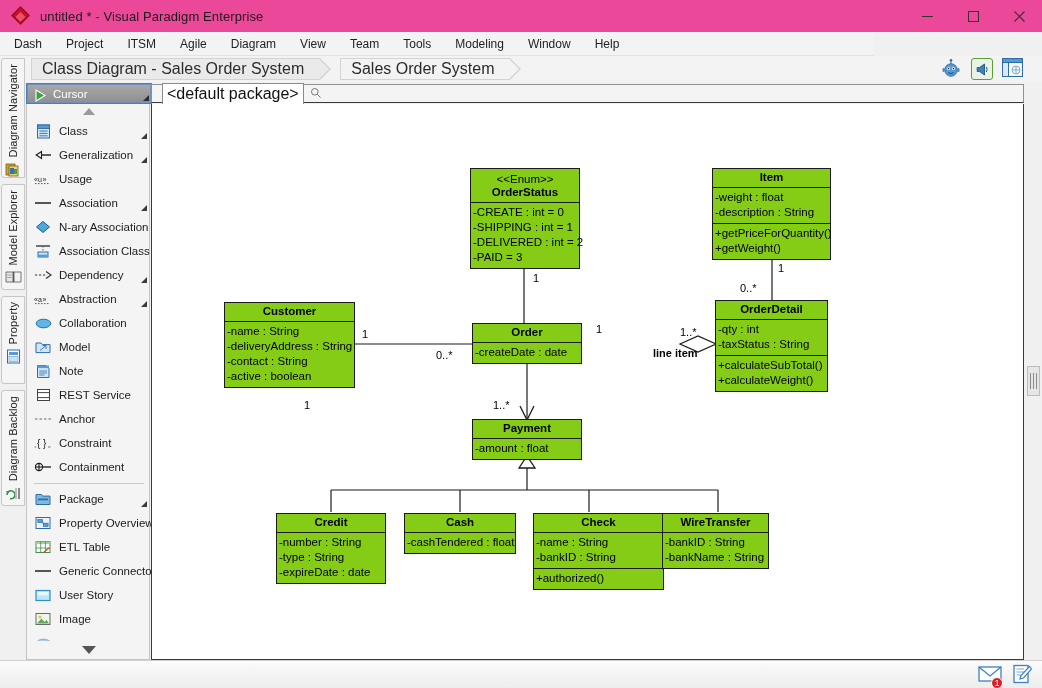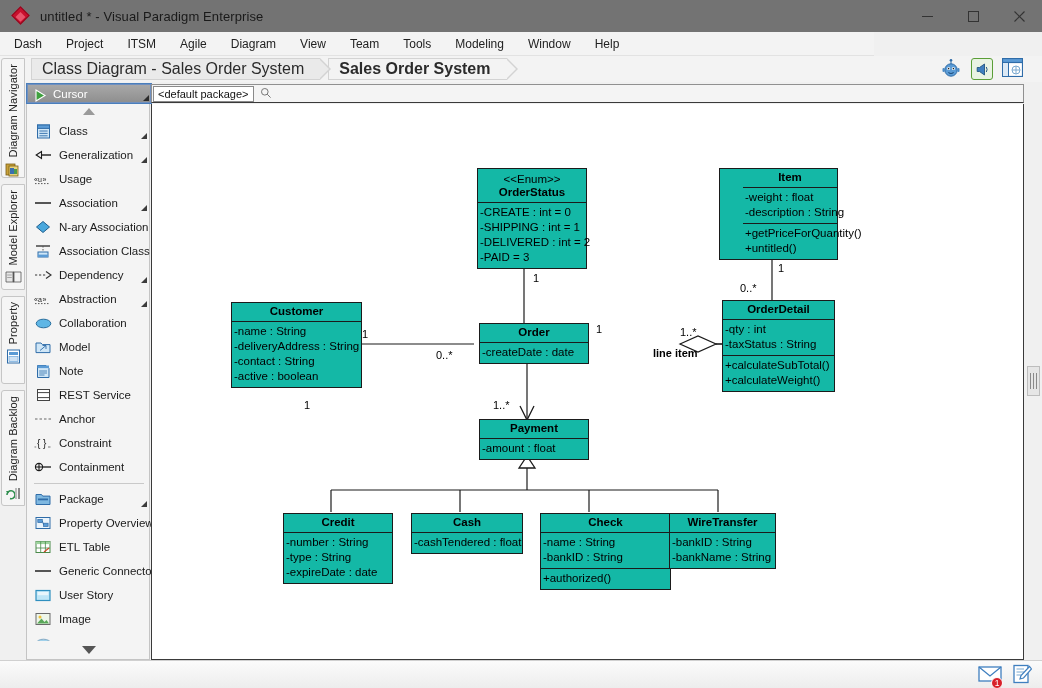--- a/index.html
+++ b/index.html
@@ -12,21 +12,21 @@
   }
   #app {
     position: relative;
     width: 1042px; height: 688px;
     background: #f0f0f0;
   }
 
   
   .titlebar {
     position: absolute; left: 0; top: 0; width: 1042px; height: 32px;
-    background: #737373;
+    background: #ec4899;
     display: flex; align-items: center;
   }
   .app-logo {
     width: 17px; height: 17px; margin-left: 13px; margin-right: 10px;
     position: relative;
   }
   .app-logo .diamond {
     position: absolute; left: 1px; top: 1px; width: 13px; height: 13px;
     background: #c8102e; transform: rotate(45deg);
     border: 1px solid #8d0a1f;
@@ -82,21 +82,21 @@
     z-index: 1;
   }
   .crumb::before {
     content: ""; position: absolute; right: -9px; top: 0;
     width: 0; height: 0;
     border-top: 10px solid transparent;
     border-bottom: 10px solid transparent;
     border-left: 10px solid #eaeaea;
     z-index: 2;
   }
-  .crumb.second { margin-left: 8px; background: #f3f3f3; font-weight: bold; }
+  .crumb.second { margin-left: 20px; background: #f3f3f3; }
   .crumb.second::before { border-left-color: #f3f3f3; }
 
   .topicons {
     position: absolute; right: 18px; top: 56px; height: 26px;
     display: flex; align-items: center; gap: 9px;
   }
   .ticon { width: 22px; height: 22px; display: block; }
   .ticon.framed {
     border: 1px solid #5a9e37; border-radius: 3px;
     background: #e9f3e3;
@@ -165,37 +165,37 @@
     width: 0; height: 0; border-left: 6px solid transparent; border-bottom: 6px solid #3c3c3c;
   }
   .pal-sep { height: 8px; display: flex; align-items: center; padding: 0 7px; }
   .pal-sep > div { height: 1px; width: 100%; background: #c9c9c9; }
   .pkg-bar {
     position: absolute; left: 151px; top: 84px; width: 873px; height: 19px;
     background: #f4f4f4; border: 1px solid #909090; border-bottom: 1px solid #3a3a3a;
     display: flex; align-items: center;
   }
   .pkg-chip {
-    font-size: 11px; color: #111; background: #fff;
-    border: 1px solid #8a8a8a; padding: 1px 4px; margin-left: 1px;
+    font-size: 16px; color: #111; background: #fff;
+    border: 1px solid #8a8a8a; padding: 1px 4px; margin-left: 10px;
   }
   .pkg-search { margin-left: 6px; }
 
   .canvas {
     position: absolute; left: 151px; top: 104px; width: 873px; height: 556px;
     background: #ffffff; border-left: 1px solid #3a3a3a; border-right: 1px solid #3a3a3a;
     border-bottom: 1px solid #3a3a3a;
     overflow: hidden;
   }
   .canvas svg { position: absolute; left: 0; top: 0; }
 
   
   .uml {
-    position: absolute; background: #14b8a6; border: 1px solid #1b1b1b;
-    font-size: 11.5px; color: #000; margin-left: 7px;
+    position: absolute; background: #84cc16; border: 1px solid #1b1b1b;
+    font-size: 11.5px; color: #000;
   }
   .uml .u-title {
     text-align: center; font-weight: bold; padding: 2px 4px 3px;
     border-bottom: 1px solid #1b1b1b; line-height: 13px;
   }
   .uml .u-stereo {
     text-align: center; font-weight: normal; line-height: 13px; padding-top: 2px;
   }
   .uml .u-sec {
     padding: 2px 3px 3px 2px; line-height: 15px;
@@ -684,29 +684,29 @@
         <div>OrderStatus</div>
       </div>
       <div class="u-sec">
         <div class="u-row">-CREATE : int = 0</div>
         <div class="u-row">-SHIPPING : int = 1</div>
         <div class="u-row">-DELIVERED : int = 2</div>
         <div class="u-row">-PAID = 3</div>
       </div>
     </div>
 
-    <div class="uml" style="left:560px; top:64px; width:119px;padding-left:23px;">
+    <div class="uml" style="left:560px; top:64px; width:119px;">
       <div class="u-title">Item</div>
       <div class="u-sec">
         <div class="u-row">-weight : float</div>
         <div class="u-row">-description : String</div>
       </div>
       <div class="u-sec">
         <div class="u-row">+getPriceForQuantity()</div>
-        <div class="u-row">+untitled()</div>
+        <div class="u-row">+getWeight()</div>
       </div>
     </div>
 
     <div class="uml" style="left:72px; top:198px; width:131px;">
       <div class="u-title">Customer</div>
       <div class="u-sec">
         <div class="u-row">-name : String</div>
         <div class="u-row">-deliveryAddress : String</div>
         <div class="u-row">-contact : String</div>
         <div class="u-row">-active : boolean</div>

